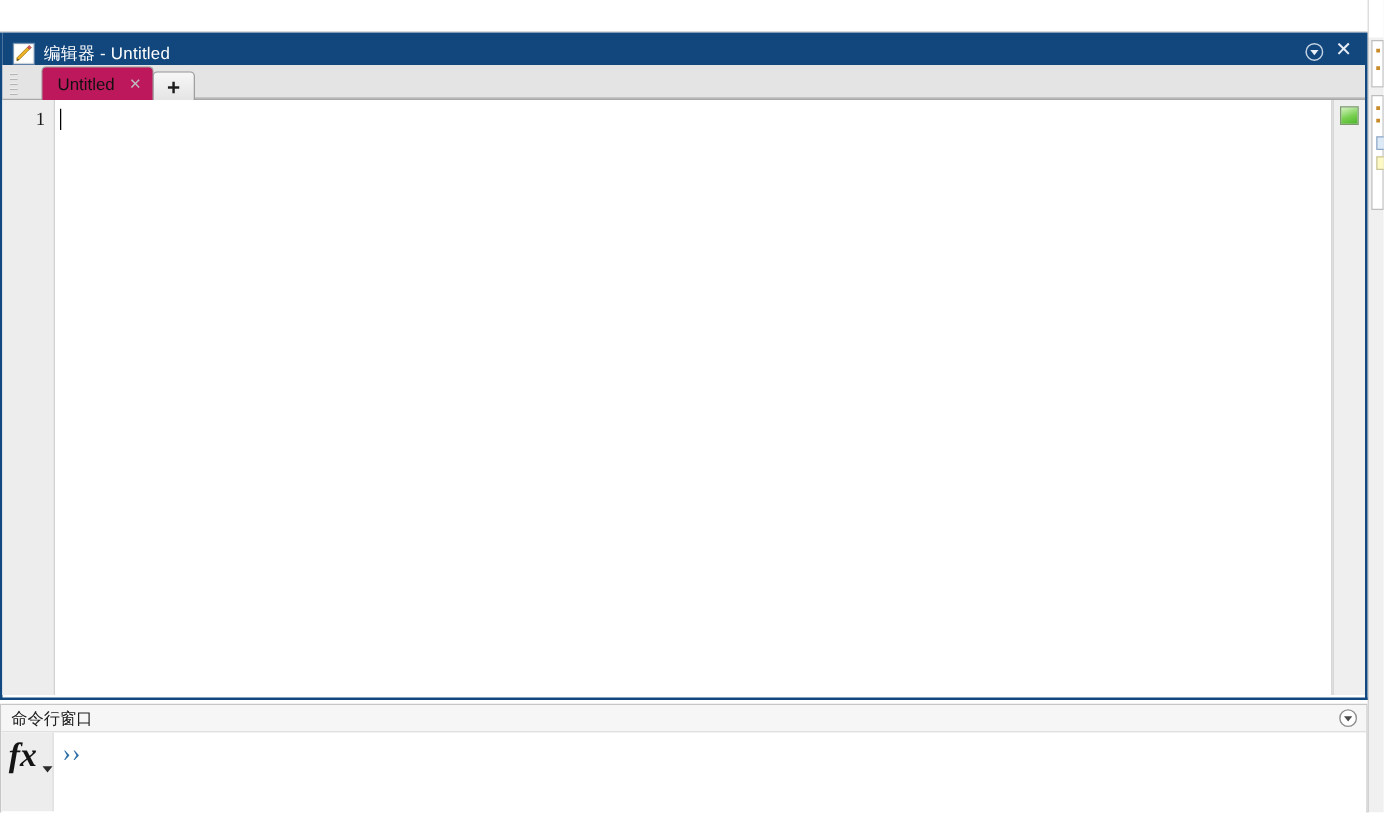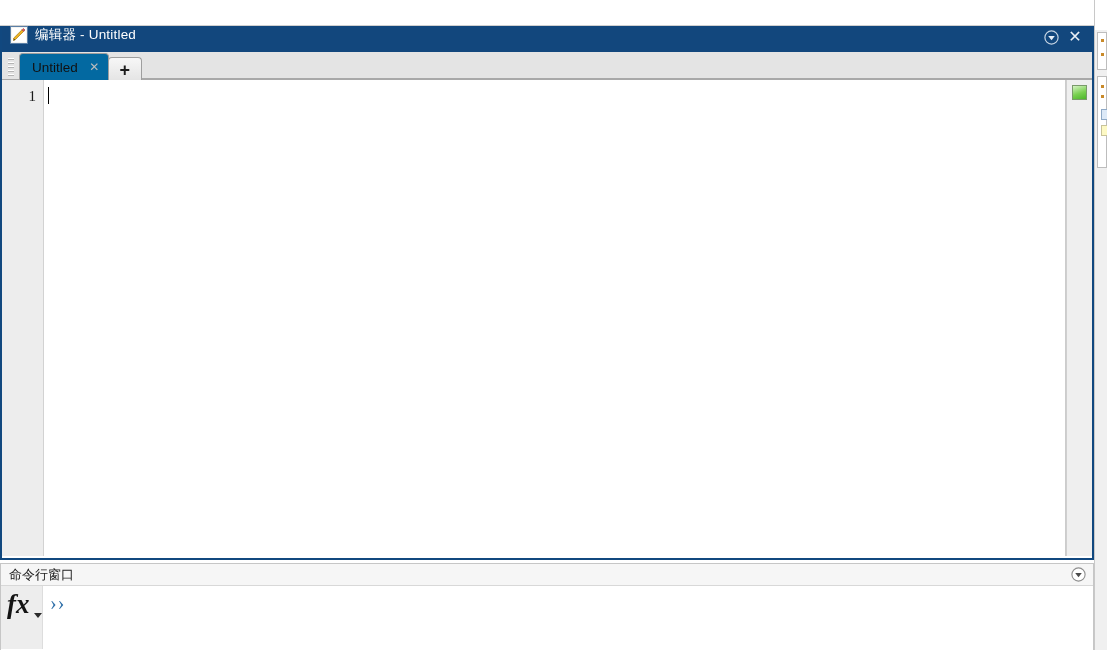--- a/index.html
+++ b/index.html
@@ -96,21 +96,21 @@
     border: 2px solid #11487f;
     border-top: none;
   }
 
   
   .titlebar {
     position: relative;
     height: 26px;
     background: #12477d;
     display: flex;
-    align-items: flex-start;
+    align-items: flex-end;
     color: #ffffff;
   }
   .titlebar-grip {
     width: 4px;
     height: 26px;
   }
   .app-icon {
     width: 18px;
     height: 18px;
     margin-left: 4px;
@@ -165,29 +165,29 @@
   }
   .tab-handle-dots i {
     display: block;
     width: 6px;
     height: 2px;
     background: #b4b4b4;
     border-top: 1px solid #ffffff;
   }
   .tab {
     height: 27px;
-    background: #0369a1;
+    background: #be185d;
     border: 1px solid #9e9e9e;
     border-bottom: none;
     border-top-left-radius: 4px;
     border-top-right-radius: 4px;
     display: flex;
     align-items: center;
     padding: 0 7px 0 12px;
-    margin-left: 3px;
+    margin-left: 17px;
     position: relative;
     top: 1px;
   }
   .tab-label {
     font-size: 13.5px;
     color: #111111;
     white-space: nowrap;
   }
   .tab-close {
     margin-left: 10px;

